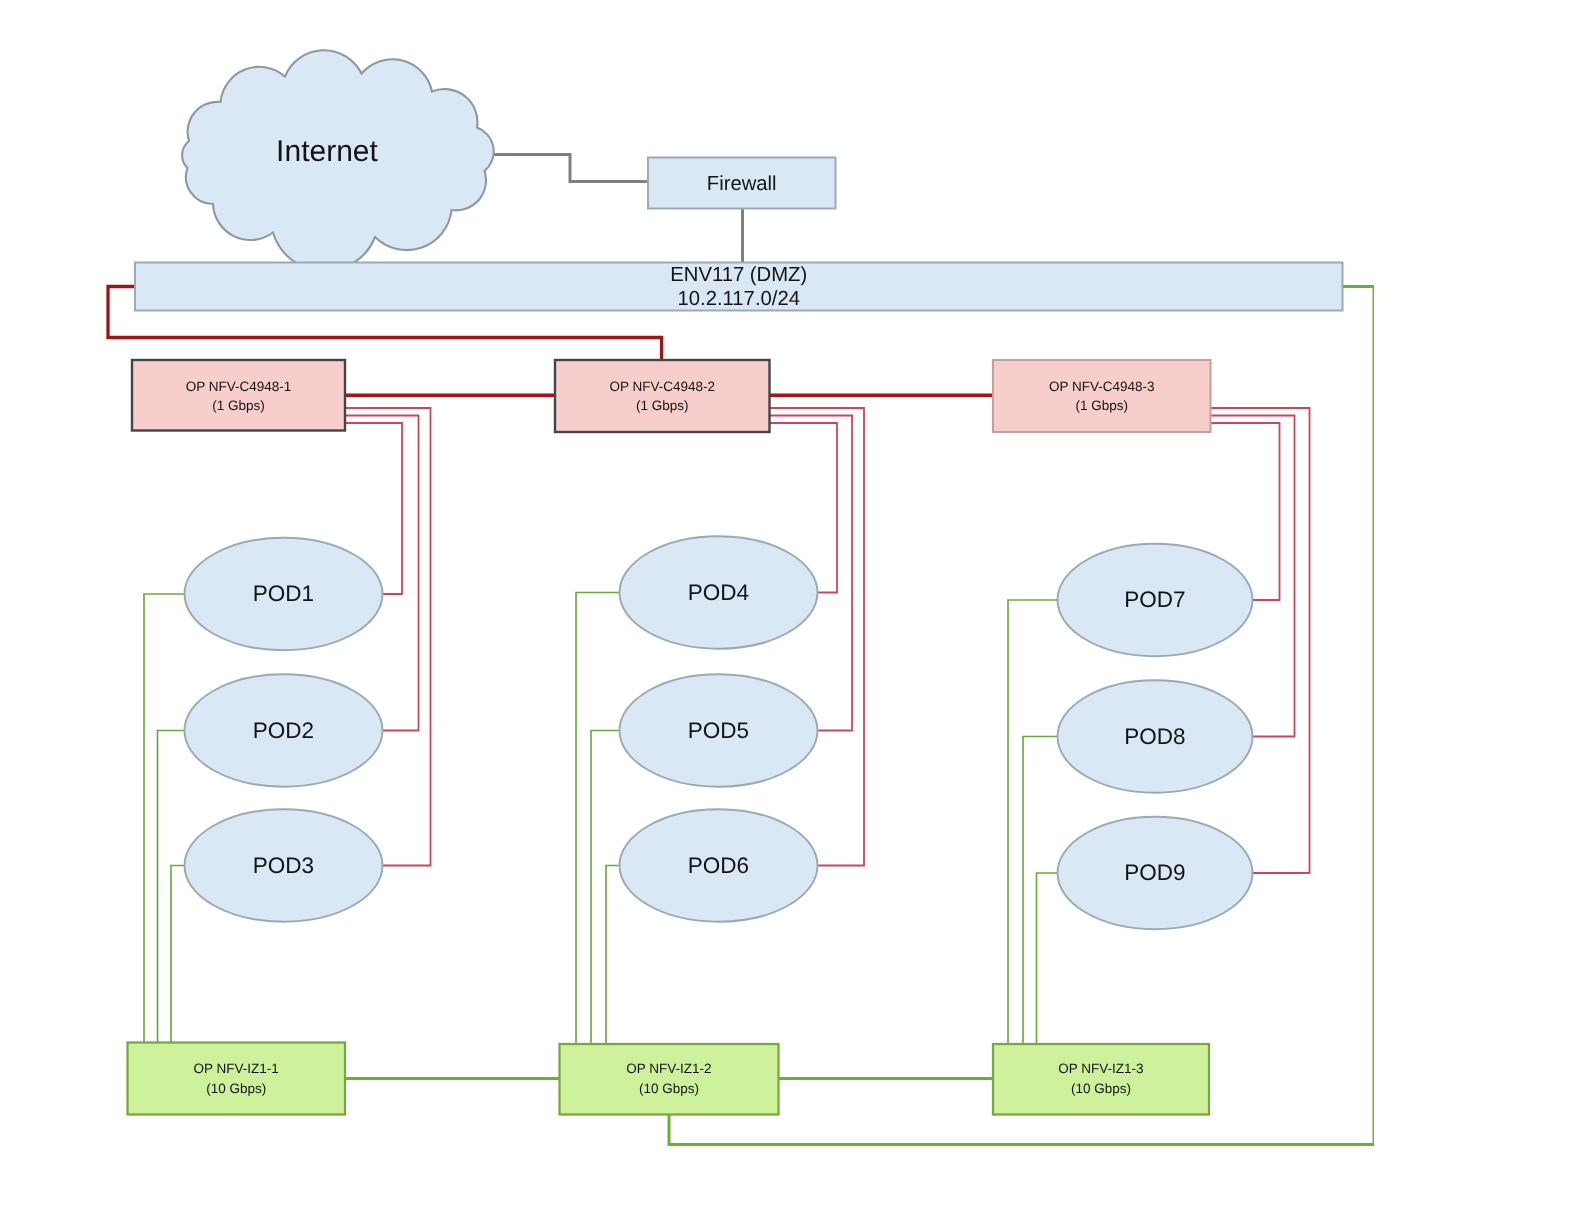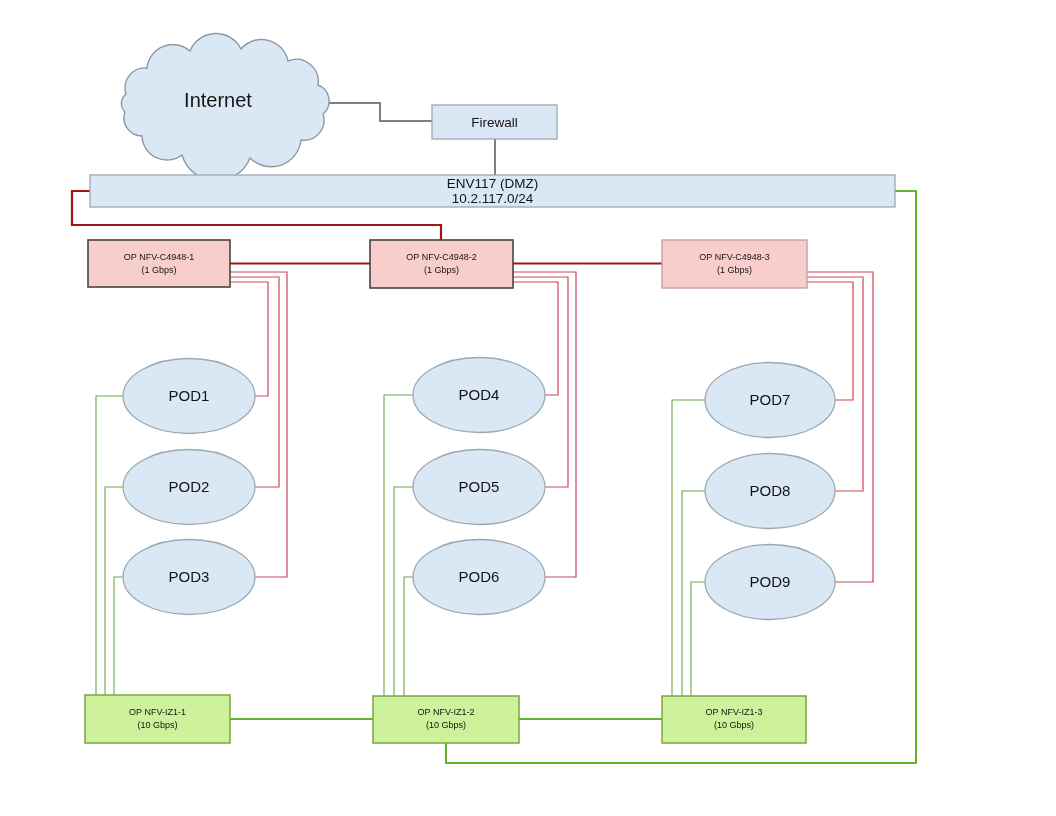--- a/index.html
+++ b/index.html
@@ -1,16 +1,16 @@
 <!DOCTYPE html>
 <html><head>
 <meta charset="utf-8">
 <style>
   html,body{margin:0;padding:0;background:#ffffff;}
-  .stage{position:relative;width:1056px;height:816px;background:#ffffff;overflow:hidden;}
+  .stage{position:relative;width:916px;height:816px;background:#ffffff;overflow:hidden;}
   svg{display:block;}
   .lbl{font-family:"Liberation Sans",sans-serif;fill:#141414;}
   .lbl-internet{font-size:20px;}
   .lbl-node{font-size:13.5px;}
   .lbl-small{font-size:9px;}
   .lbl-pod{font-size:15px;}
   .shape-blue{fill:#dae8f5;stroke:#9aa9b2;stroke-width:1.3;}
   .shape-cloud{fill:#dae8f5;stroke:#8e989f;stroke-width:1.4;}
   .shape-pink{fill:#f8cecc;}
   .stroke-dark{stroke:#454545;stroke-width:1.6;}

